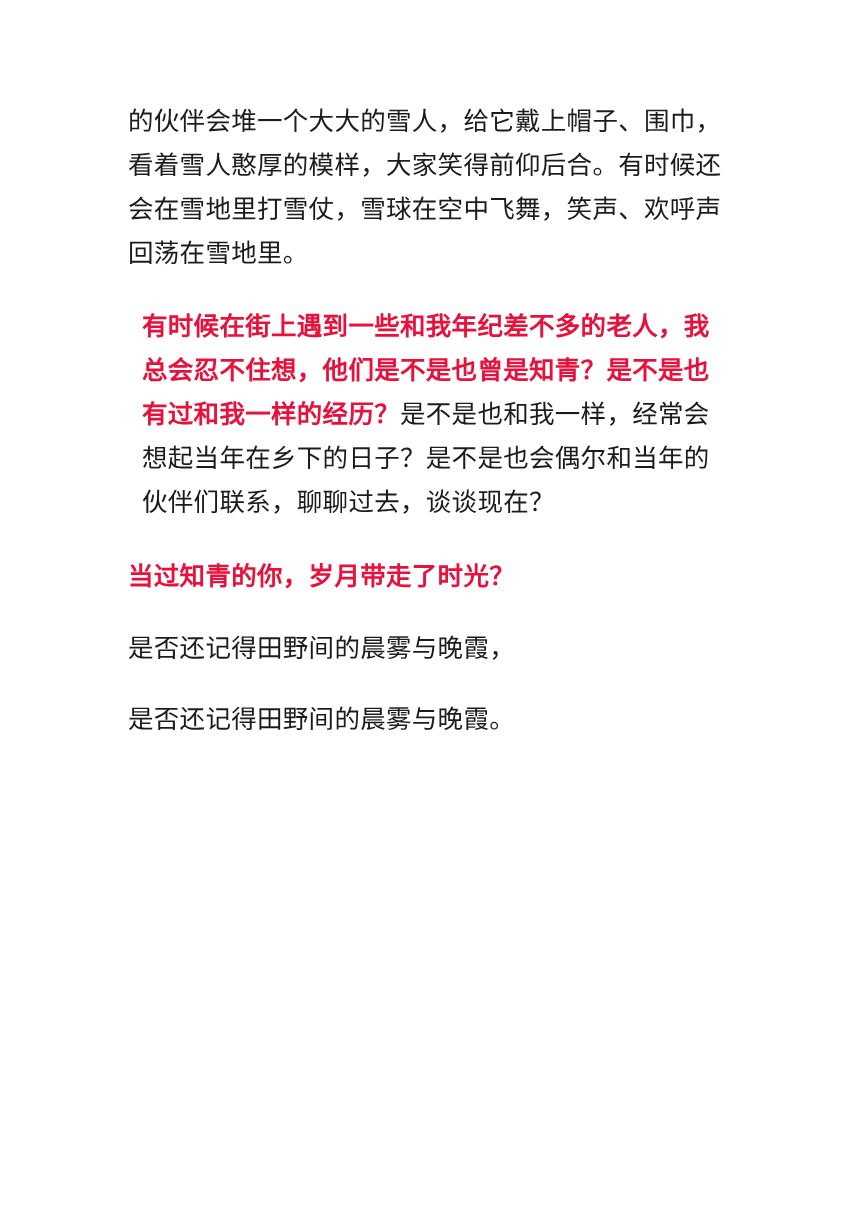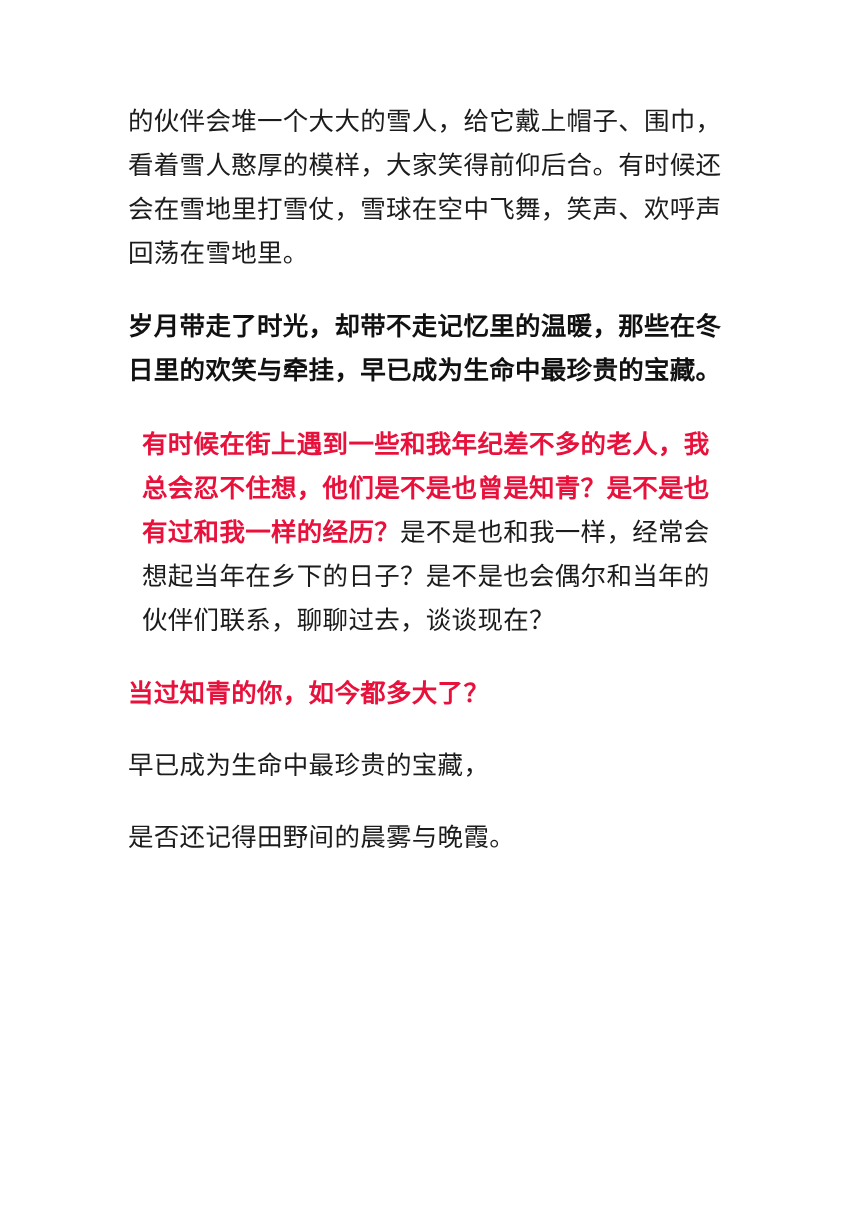--- a/index.html
+++ b/index.html
@@ -61,25 +61,24 @@
   }
 </style>
 </head>
 <body>
 
 <div class="page">
   <article class="article">
 
     <p class="normal">的伙伴会堆一个大大的雪人，给它戴上帽子、围巾，看着雪人憨厚的模样，大家笑得前仰后合。有时候还会在雪地里打雪仗，雪球在空中飞舞，笑声、欢呼声回荡在雪地里。</p>
 
-    <p class="bold">岁月带走了时光，却带不走记忆里的温暖，那些在冬日里的欢笑与牵挂，早已成为生命中最珍贵的宝藏。</p>
 
 
     <p class="mixed"><span class="hl">有时候在街上遇到一些和我年纪差不多的老人，我总会忍不住想，他们是不是也曾是知青？是不是也有过和我一样的经历？</span><span>是不是也和我一样，经常会想起当年在乡下的日子？是不是也会偶尔和当年的伙伴们联系，聊聊过去，谈谈现在？</span></p>
 
-    <p class="accent-bold tight">当过知青的你，如今都多大了？</p>
+    <p class="accent-bold tight">当过知青的你，岁月带走了时光？</p>
 
-    <p class="normal tight">早已成为生命中最珍贵的宝藏，</p>
+    <p class="normal tight">是否还记得田野间的晨雾与晚霞，</p>
 
     <p class="normal last">是否还记得田野间的晨雾与晚霞。</p>
 
   </article>
 </div>
 
 </body></html>

